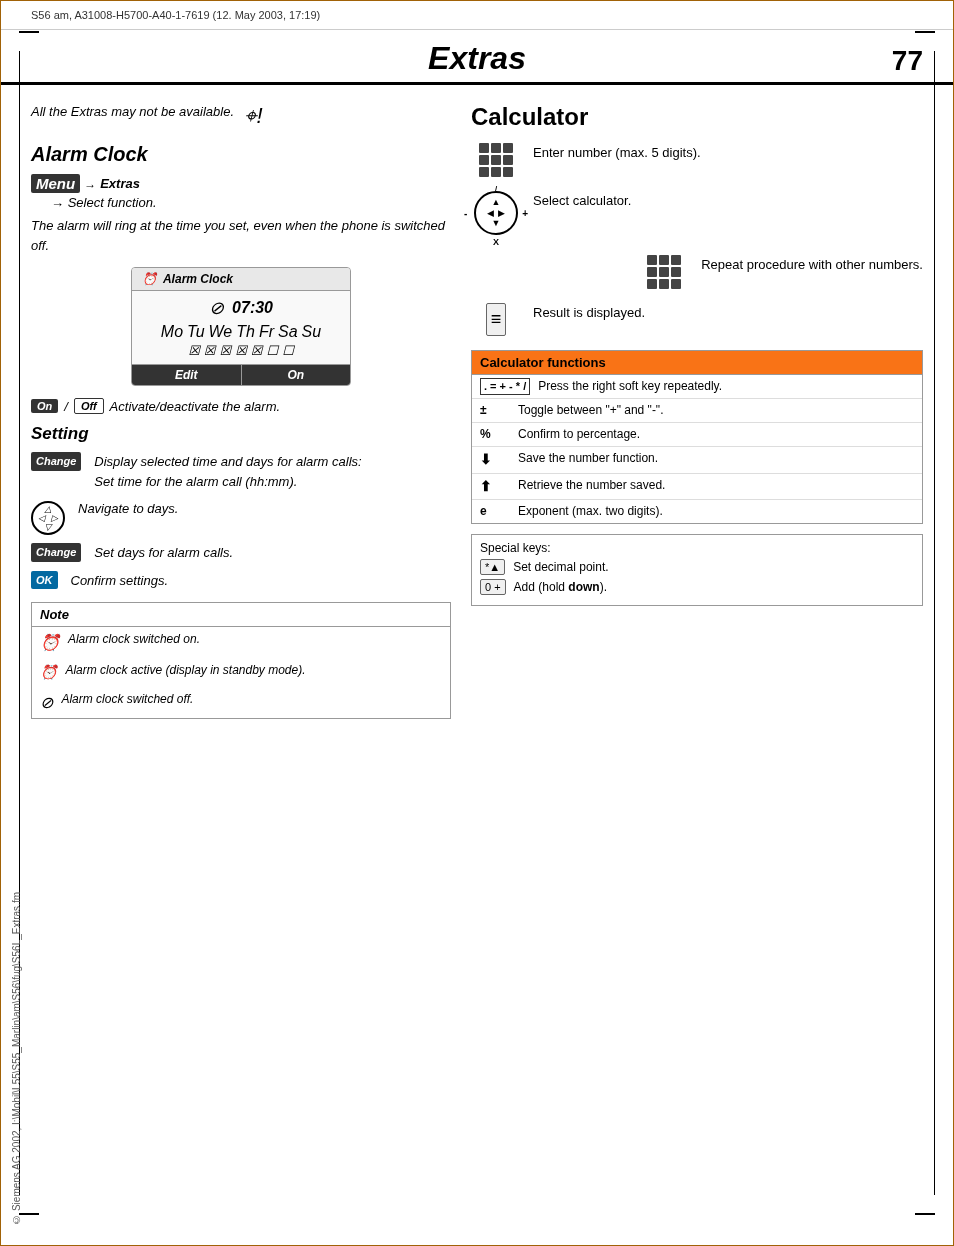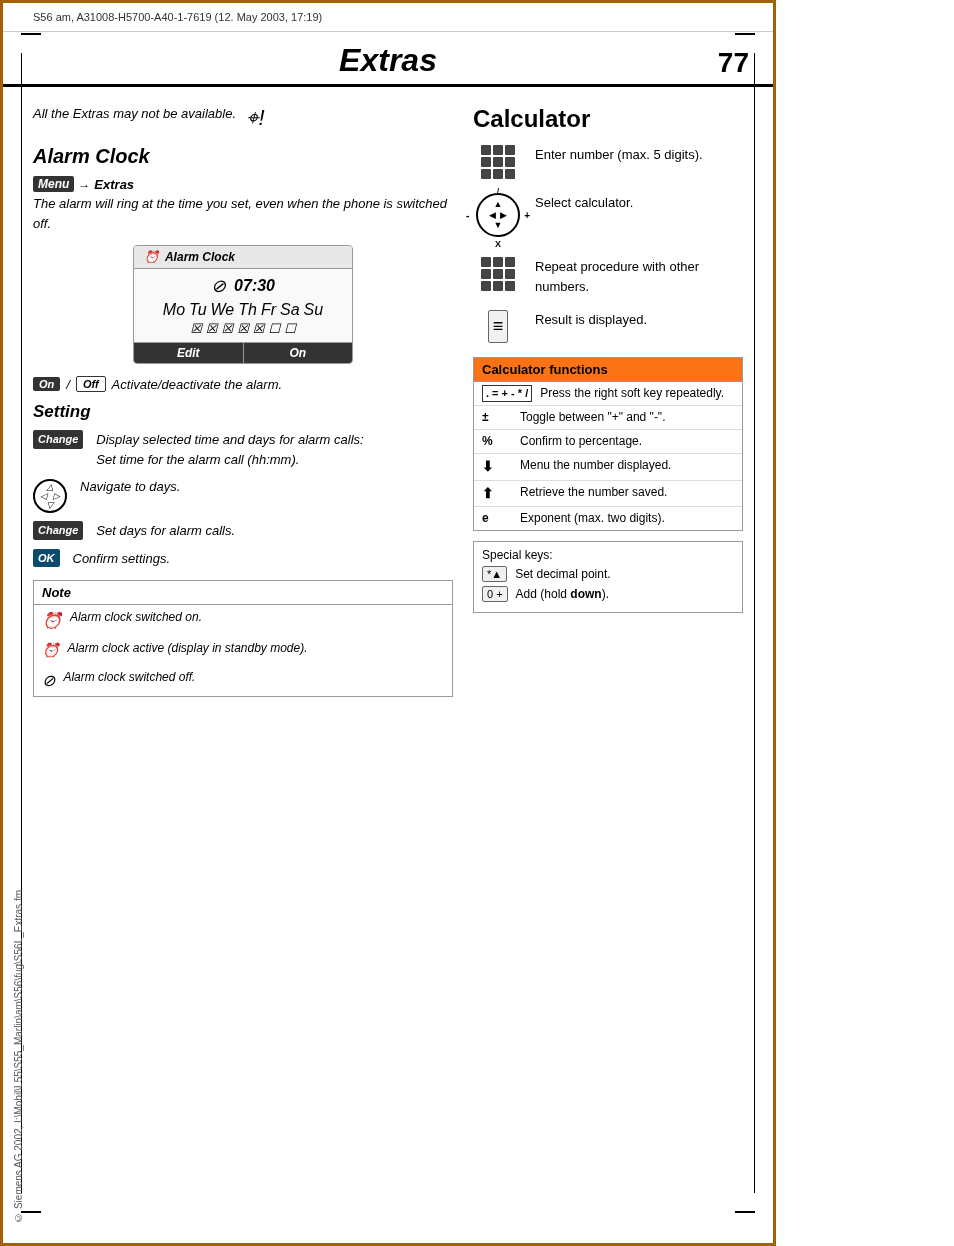--- a/index.html
+++ b/index.html
@@ -7,25 +7,25 @@
       font-family: Arial, Helvetica, sans-serif;
       font-size: 13px;
       background: #fff;
       color: #000;
       width: 954px;
       min-height: 1246px;
       position: relative;
     }
 
     .page-wrapper {
-      width: 776px;
+      width: 954px;
       min-height: 1246px;
       padding: 0;
       position: relative;
-      border: 3px solid #a16207;
+      border: 1px solid #a16207;
     }
 
     
     .header-meta {
       font-size: 11px;
       color: #333;
       padding: 8px 30px;
       border-bottom: 1px solid #ccc;
     }
 
@@ -40,21 +40,21 @@
     }
     .title-area h1 {
       font-size: 32px;
       font-weight: bold;
       font-style: italic;
     }
     .page-number {
       font-size: 28px;
       font-weight: bold;
       position: absolute;
-      right: 24px;
+      right: 30px;
       bottom: 5px;
     }
 
     
     .content-area {
       display: flex;
       padding: 18px 30px;
       gap: 20px;
     }
 
@@ -95,21 +95,21 @@
     
     .menu-path {
       display: flex;
       align-items: center;
       gap: 4px;
       margin-bottom: 2px;
     }
     .menu-badge {
       background: #333;
       color: #fff;
-      font-size: 12px;
+      font-size: 15px;
       font-weight: bold;
       padding: 1px 5px;
       border-radius: 2px;
     }
     .arrow-right {
       font-size: 12px;
       font-weight: bold;
     }
     .menu-bold {
       font-weight: bold;
@@ -238,21 +238,21 @@
     }
     .change-badge {
       background: #333;
       color: #fff;
       font-size: 11px;
       font-weight: bold;
       padding: 1px 5px;
       border-radius: 2px;
     }
     .ok-badge {
-      background: #0c4a6e;
+      background: #0369a1;
       color: #fff;
       font-size: 11px;
       font-weight: bold;
       padding: 1px 5px;
       border-radius: 2px;
     }
     .setting-row {
       display: flex;
       align-items: flex-start;
       gap: 13px;
@@ -507,20 +507,24 @@
         </div>
         <div class="person-icon">⌖!</div>
       </div>
 
       <div class="section-heading">Alarm Clock</div>
 
       <div class="menu-path">
         <span class="menu-badge">Menu</span>
         <span class="arrow-right">→</span>
         <span class="menu-bold">Extras</span>
+      </div>
+      <div class="sub-path">
+        <span>→ </span>
+        <span>Select function.</span>
       </div>
 
       <div class="body-text">The alarm will ring at the time you set, even when the phone is switched off.</div>
 
       <div class="alarm-screen-wrapper">
         <div class="alarm-screen">
           <div class="alarm-screen-title">
             <span>⏰</span>
             <span>Alarm Clock</span>
           </div>
@@ -652,21 +656,21 @@
             </div>
             <div style="position:absolute;top:-8px;left:50%;transform:translateX(-50%);font-size:8px;font-weight:bold;">/</div>
             <div style="position:absolute;left:-10px;top:50%;transform:translateY(-50%);font-size:10px;font-weight:bold;">-</div>
             <div style="position:absolute;right:-10px;top:50%;transform:translateY(-50%);font-size:10px;font-weight:bold;">+</div>
             <div style="position:absolute;bottom:-14px;left:50%;transform:translateX(-50%);font-size:9px;font-weight:bold;">X</div>
           </div>
         </div>
         <div>Select calculator.</div>
       </div>
 
-      <div class="calc-row" style="margin-top:4px;">
+      <div class="calc-row" style="margin-top:4px;justify-content:flex-end;">
         <div class="calc-icon-area">
           <div class="keypad-grid">
             <div class="keypad-cell"></div>
             <div class="keypad-cell"></div>
             <div class="keypad-cell"></div>
             <div class="keypad-cell"></div>
             <div class="keypad-cell"></div>
             <div class="keypad-cell"></div>
             <div class="keypad-cell"></div>
             <div class="keypad-cell"></div>
@@ -693,21 +697,21 @@
         <div class="calc-func-row">
           <span class="func-symbol">±</span>
           <span>Toggle between "+" and "-".</span>
         </div>
         <div class="calc-func-row">
           <span class="func-symbol">%</span>
           <span>Confirm to percentage.</span>
         </div>
         <div class="calc-func-row">
           <span class="func-symbol" style="font-size:14px;">⬇</span>
-          <span>Menu the number displayed.</span>
+          <span>Save the number function.</span>
         </div>
         <div class="calc-func-row">
           <span class="func-symbol" style="font-size:14px;">⬆</span>
           <span>Retrieve the number saved.</span>
         </div>
         <div class="calc-func-row">
           <span class="func-symbol">e</span>
           <span>Exponent (max. two digits).</span>
         </div>
       </div>

